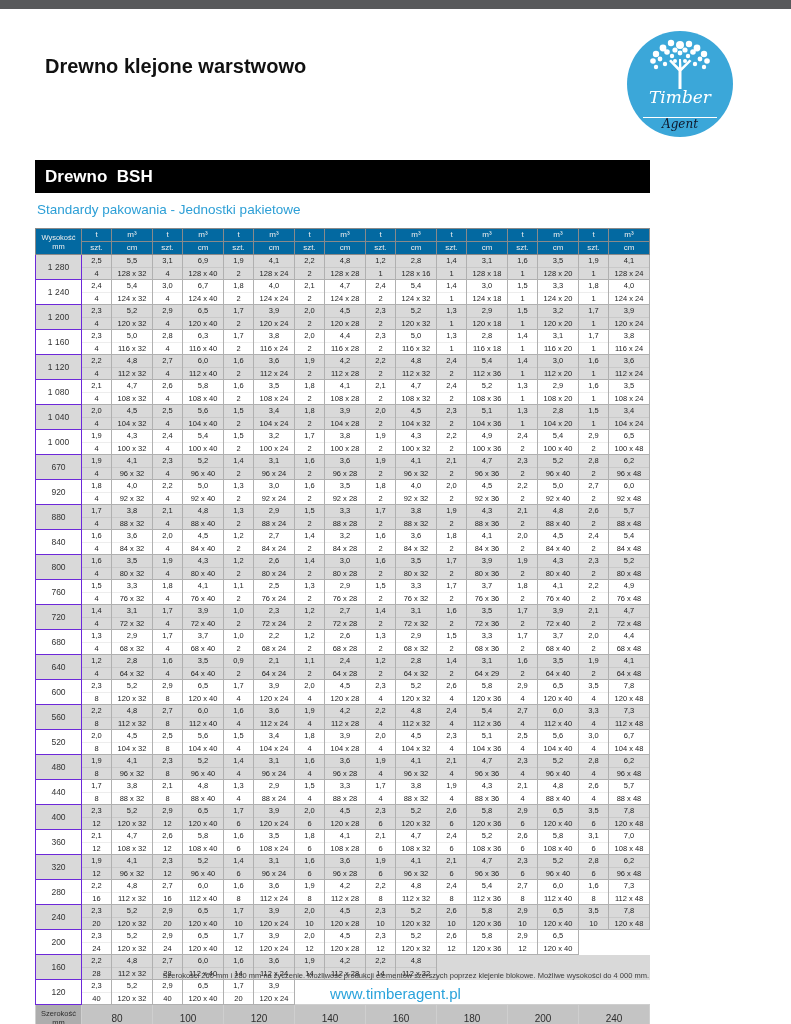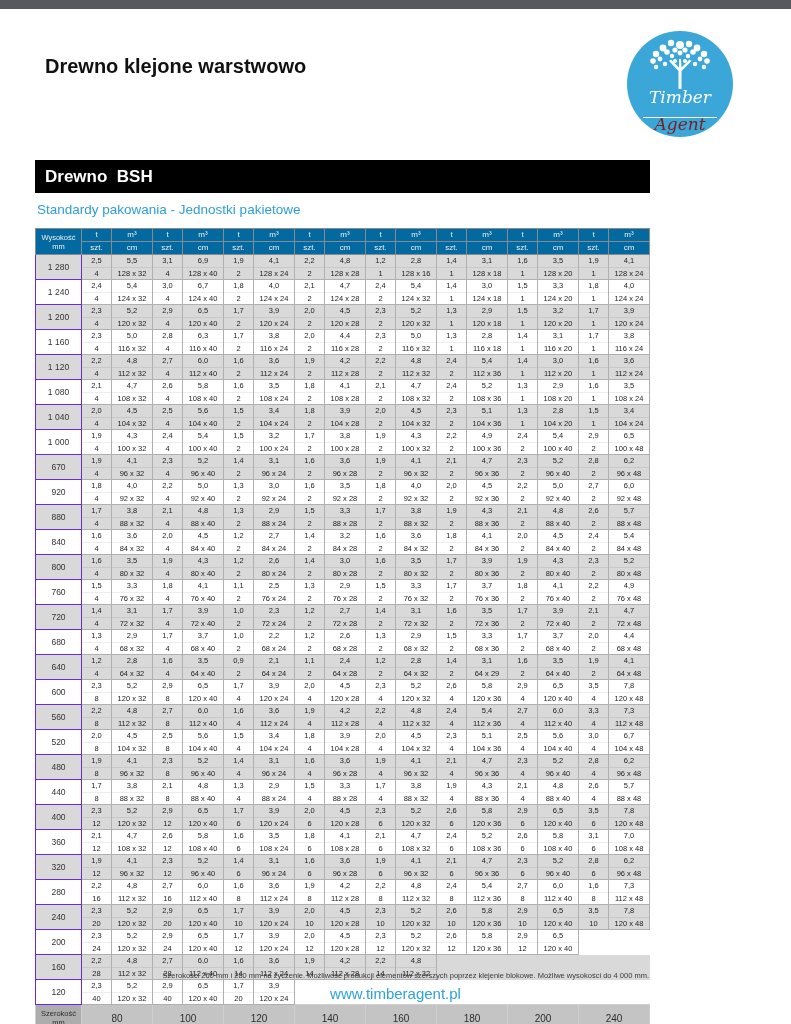--- a/index.html
+++ b/index.html
@@ -6,21 +6,21 @@
   body{width:791px;height:1024px;position:relative;background:#fff;
        font-family:"Liberation Sans",sans-serif;overflow:hidden;}
   .topstrip{position:absolute;left:0;top:0;width:791px;height:9px;background:#58595b;}
   .title{position:absolute;left:45px;top:42px;font-size:20px;font-weight:bold;color:#111;}
   .logo{position:absolute;left:627px;top:31px;width:106px;height:106px;border-radius:50%;
         background:#3ba7d9;text-align:center;}
   .logo svg{display:block;margin:0 auto;}
   .logo .l1{font-family:"DejaVu Serif",serif;font-style:italic;color:#fff;font-size:17px;
             line-height:15px;margin-top:-2px;border-bottom:1px solid #fff;display:inline-block;
             padding:0 6px 12px 6px;}
-  .logo .l2{font-family:"DejaVu Serif",serif;font-style:italic;color:#7f1d1d;font-size:17px;
+  .logo .l2{font-family:"DejaVu Serif",serif;font-style:italic;color:#0f172a;font-size:12px;
             line-height:13px;}
   .bar{position:absolute;left:35px;top:160px;width:615px;height:33px;background:#000000;}
   .bar span{display:inline-block;padding:7px 0 0 10px;font-size:17px;font-weight:bold;
             color:#fff;white-space:pre;}
   .subtitle{position:absolute;left:37px;top:202px;font-size:13.5px;color:#2d9fd6;}
   .tblwrap{position:absolute;left:35px;top:228px;}
   table{border-collapse:collapse;table-layout:fixed;width:614px;}
   td,th{padding:0;margin:0;}
   thead th{background:#0369a1;color:#efefef;font-weight:normal;font-size:8px;
            height:12px;line-height:12px;border:1px solid #8a8a8a;text-align:center;}

